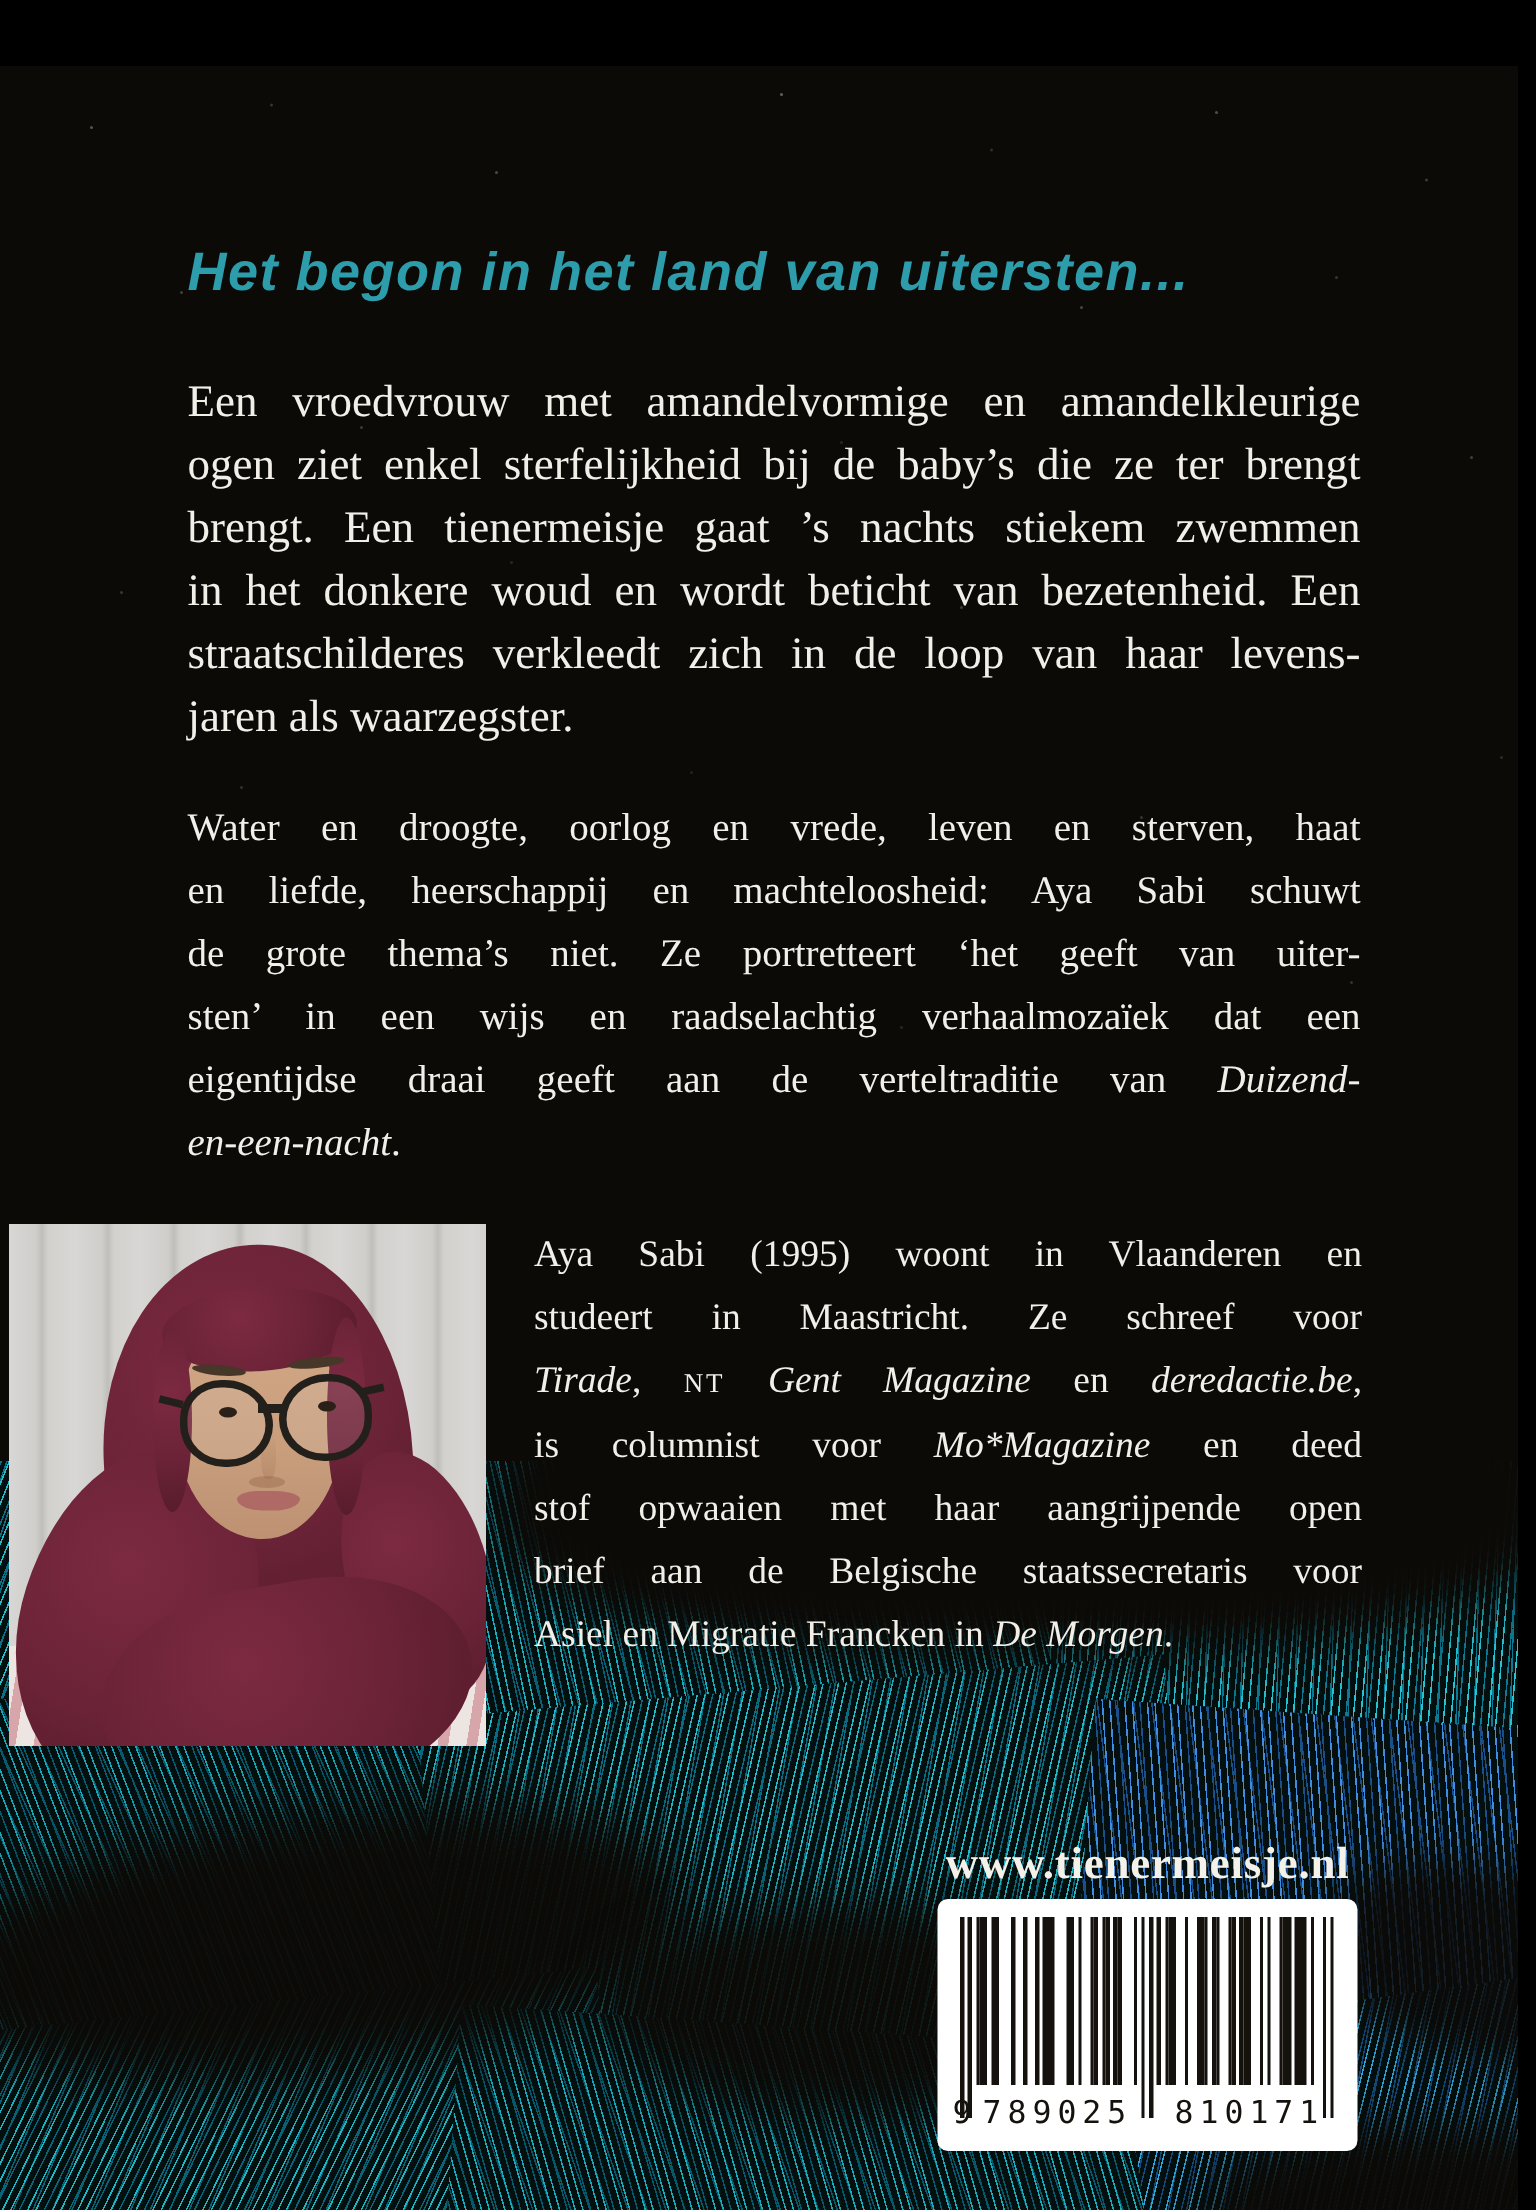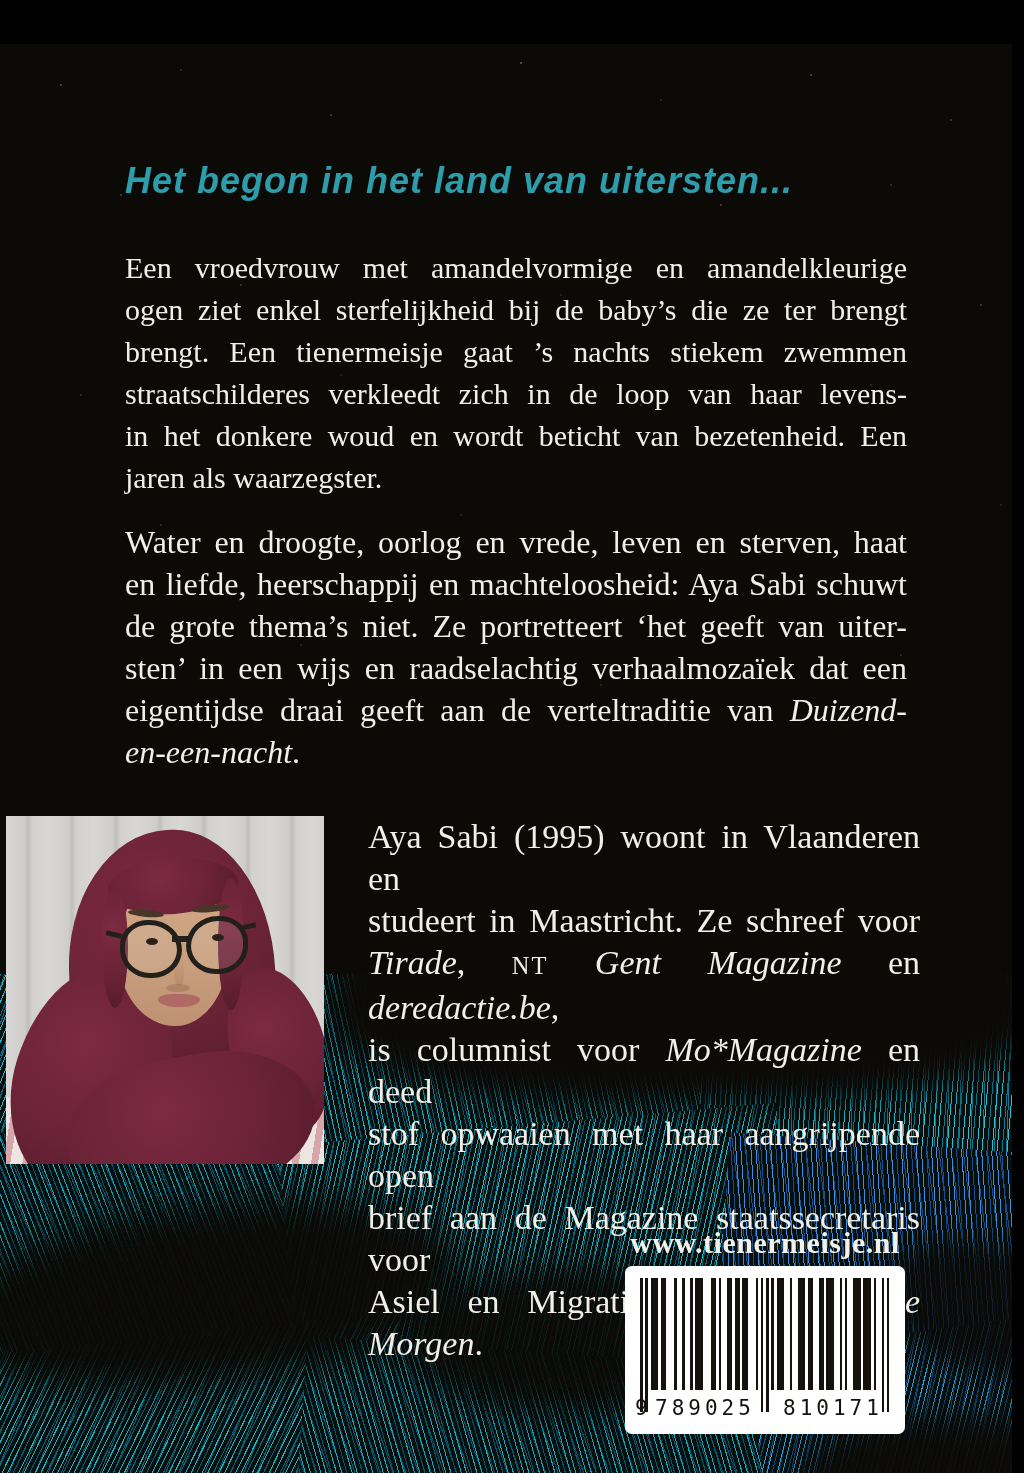--- a/index.html
+++ b/index.html
@@ -21,22 +21,22 @@
       160px 480px 0 rgba(255,255,255,.16), 460px 470px 0 rgba(255,255,255,.10),
       760px 500px 0 rgba(255,255,255,.18), 1000px 460px 0 rgba(255,255,255,.14),
       300px 600px 0 rgba(255,255,255,.14), 600px 640px 0 rgba(255,255,255,.12),
       900px 610px 0 rgba(255,255,255,.16), 200px 720px 0 rgba(255,255,255,.12);}
 
   
   .tagline{position:absolute;left:125px;top:116px;z-index:30;
     font-style:italic;font-weight:700;font-size:36px;letter-spacing:1px;color:#2d9dac;}
   .textblock{position:absolute;z-index:30;color:#f2efe9;}
   .p1{left:125px;top:203px;width:782px;font-size:30px;line-height:42px;}
-  .p2{left:125px;top:477px;width:782px;font-size:32px;line-height:42px;}
-  .bio{left:368px;top:772px;width:552px;font-size:34px;line-height:42px;}
+  .p2{left:125px;top:487px;width:782px;font-size:26px;line-height:42px;}
+  .bio{left:356px;top:772px;width:552px;font-size:25px;line-height:42px;}
   .tline{text-align:justify;text-align-last:justify;white-space:normal;font-family:Liberation Serif, serif;}
   .tline.last{text-align-last:left;}
   .it{font-style:italic;}
   .sc{font-size:0.72em;letter-spacing:2px;}
 
   
   .feathers{position:absolute;left:0;top:930px;width:1024px;height:543px;
     background:#061312;overflow:hidden;z-index:10;}
   .fp{position:absolute;background-color:#03100f;background-image:
       repeating-linear-gradient(var(--a), transparent 0 3px, var(--c1) 3px 4px,
@@ -130,39 +130,39 @@
     <div class="blob" style="left:400px;top:290px;width:340px;height:150px;border-radius:50%;filter:blur(16px);opacity:.9;"></div>
     <div class="blob" style="left:880px;top:270px;width:220px;height:130px;border-radius:45%;filter:blur(14px);opacity:.85;transform:rotate(15deg);"></div>
     <div class="blob" style="left:800px;top:440px;width:320px;height:160px;border-radius:40%;filter:blur(16px);opacity:.95;"></div>
   </div>
 
   <div class="tagline">Het begon in het land van uitersten...</div>
   <div class="textblock p1">
       <div class="tline">Een vroedvrouw met amandelvormige en amandelkleurige</div>
       <div class="tline">ogen ziet enkel sterfelijkheid bij de baby’s die ze ter brengt</div>
       <div class="tline">brengt. Een tienermeisje gaat ’s nachts stiekem zwemmen</div>
+      <div class="tline">in het donkere woud en wordt beticht van bezetenheid. Een</div>
       <div class="tline">straatschilderes verkleedt zich in de loop van haar levens-</div>
-      <div class="tline">in het donkere woud en wordt beticht van bezetenheid. Een</div>
       <div class="tline last">jaren als waarzegster.</div>
     </div>
   <div class="textblock p2">
       <div class="tline">Water en droogte, oorlog en vrede, leven en sterven, haat</div>
       <div class="tline">en liefde, heerschappij en machteloosheid: Aya Sabi schuwt</div>
       <div class="tline">de grote thema’s niet. Ze portretteert ‘het geeft van uiter-</div>
       <div class="tline">sten’ in een wijs en raadselachtig verhaalmozaïek dat een</div>
       <div class="tline">eigentijdse draai geeft aan de verteltraditie van <span class="it">Duizend-</span></div>
       <div class="tline last"><span class="it">en-een-nacht</span>.</div>
     </div>
   <div class="textblock bio">
       <div class="tline">Aya Sabi (1995) woont in Vlaanderen en</div>
       <div class="tline">studeert in Maastricht. Ze schreef voor</div>
       <div class="tline"><span class="it">Tirade</span>, <span class="sc">NT</span> <span class="it">Gent Magazine</span> en <span class="it">deredactie.be</span>,</div>
       <div class="tline">is columnist voor <span class="it">Mo*Magazine</span> en deed</div>
       <div class="tline">stof opwaaien met haar aangrijpende open</div>
-      <div class="tline">brief aan de Magazine staatssecretaris voor</div>
+      <div class="tline">brief aan de Belgische staatssecretaris voor</div>
       <div class="tline last">Asiel en Migratie Francken in <span class="it">De Morgen</span>.</div>
     </div>
 
   <div class="photo">
     <div class="wall"></div>
     <div class="shirt"></div>
     <div class="hijab hj-head"></div>
     <div class="hijab hj-left"></div>
     <div class="hijab hj-right"></div>
     <div class="hijab hj-chest"></div>

